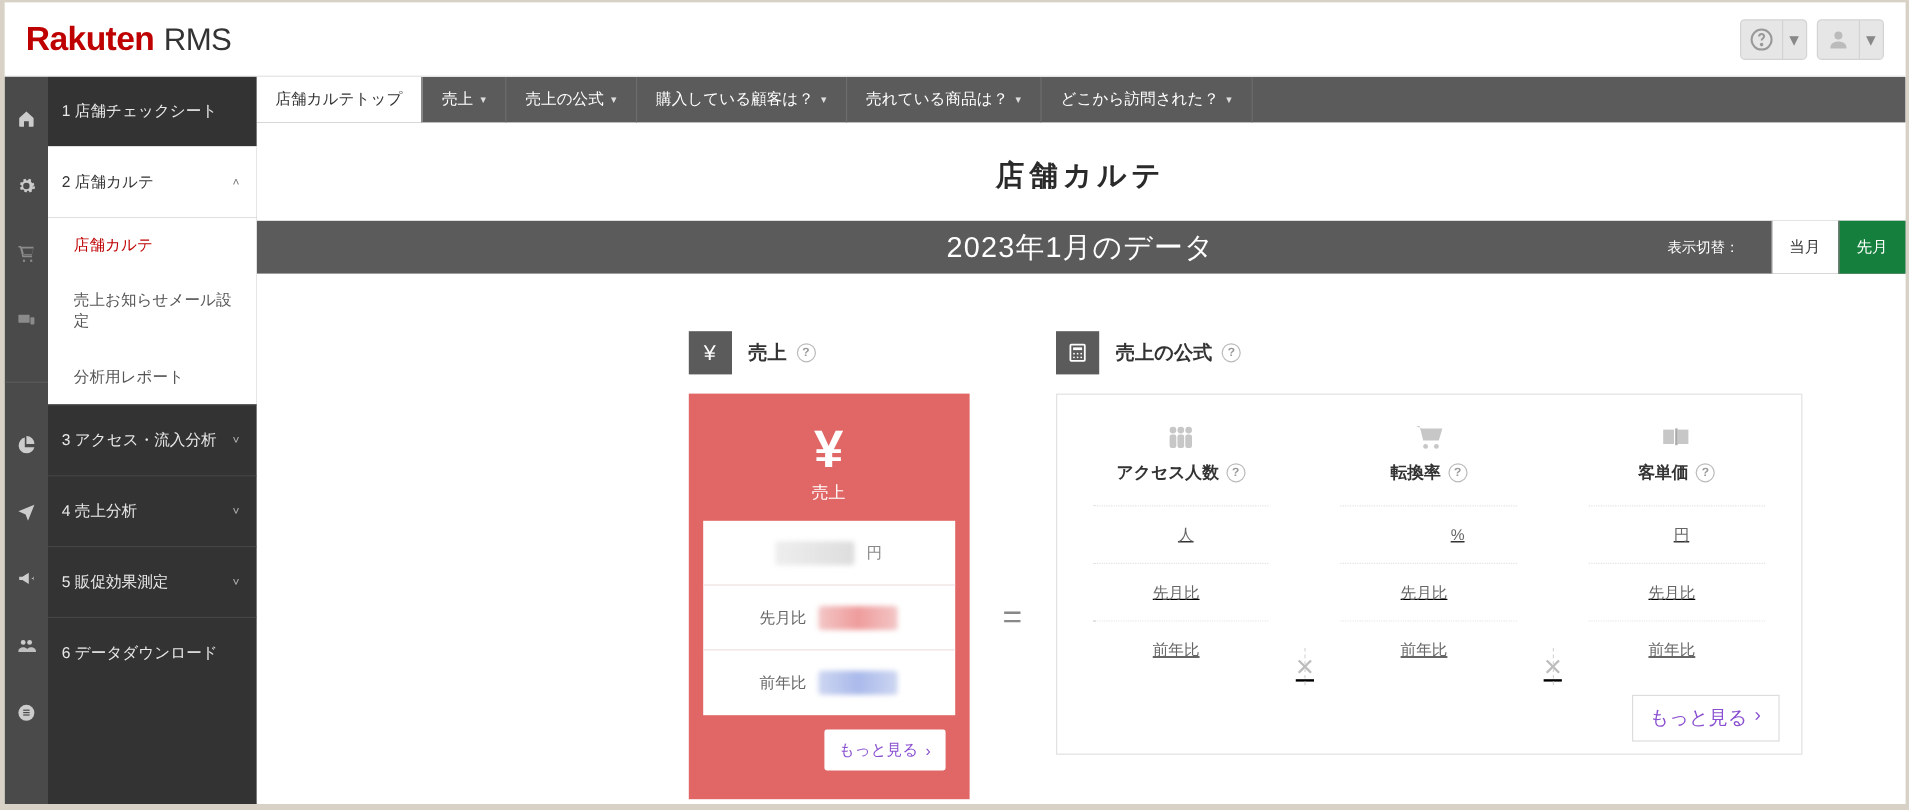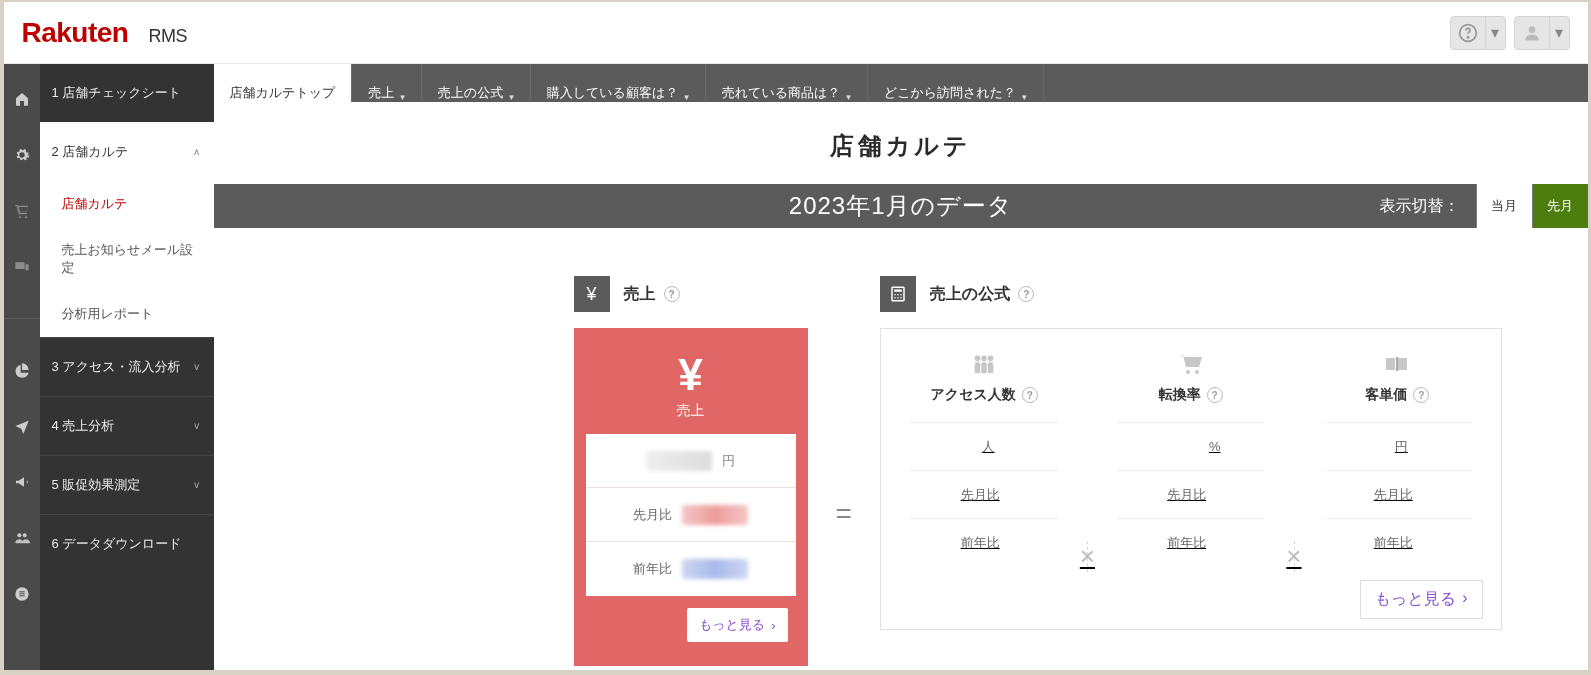--- a/index.html
+++ b/index.html
@@ -1,50 +1,50 @@
 <!DOCTYPE html>
 <html><head>
 <meta charset="utf-8">
 <style>
 * { box-sizing: border-box; margin: 0; padding: 0; }
 body { font-family: "Hiragino Kaku Gothic Pro", "Meiryo", sans-serif; background: #d7d2c5; width: 1591px; height: 675px; overflow: hidden; }
 .app { width: 1591px; height: 675px; background: #d7d2c5; padding-top: 2px; }
 .chrome { margin: 0 auto; width: 1584px; height: 668px; background: #fff; box-shadow: 0 0 0 1px #bfb9aa inset; }
 .topbar { height: 62px; display: flex; align-items: center; justify-content: space-between; padding: 0 18px; background: #fff; border-bottom: 1px solid #e6e6e6; }
 .logo { font-size: 28px; font-weight: 700; letter-spacing: -0.5px; color: #bf0000; }
-.logo .thin { font-weight: 400; color: #333; margin-left: 20px; font-size: 18px; }
+.logo .thin { font-weight: 400; color: #333; margin-left: 8px; font-size: 26px; }
 .topbar-right { display: flex; gap: 8px; }
 .icon-btn { display: inline-flex; align-items: center; background: #e6e6e6; border: 1px solid #d3d3d3; border-radius: 4px; height: 34px; }
 .icon-btn .ic { width: 34px; height: 34px; display: flex; align-items: center; justify-content: center; color: #888; }
 .icon-btn .caret { width: 20px; display: flex; align-items: center; justify-content: center; color: #888; border-left: 1px solid #d3d3d3; height: 100%; }
 .layout { display: flex; height: 606px; }
 .rail { width: 36px; background: #4a4a4a; color: #bdbdbd; display: flex; flex-direction: column; align-items: center; padding-top: 22px; gap: 30px; }
 .rail .ri { width: 36px; height: 26px; display: flex; align-items: center; justify-content: center; font-size: 16px; }
 .rail .sep { width: 36px; height: 1px; background: #5a5a5a; margin: 8px 0; }
 .sidebar { width: 174px; background: #333333; color: #e9e9e9; font-size: 13px; }
 .sb-item { display: flex; align-items: center; justify-content: space-between; padding: 20px 14px 20px 12px; border-top: 1px solid #444; cursor: pointer; }
 .sb-item:first-child { border-top: none; }
 .sb-item.active { background: #fff; color: #333; border-top: 1px solid #fff; }
 .sb-sub { background: #fff; color: #333; }
 .sb-sub .sub { padding: 14px 16px 14px 22px; font-size: 13px; color: #555; cursor: pointer; }
 .sb-sub .sub.sel { color: #bf0000; }
 .arrow { font-size: 10px; color: inherit; opacity: .7; }
 .main { flex: 1; background: #fff; overflow: hidden; }
 .tabs { height: 38px; background: #5b5b5b; display: flex; align-items: stretch; }
-.tab { padding: 0 16px; display: flex; align-items: flex-end; gap: 6px; color: #fff; font-size: 13px; border-right: 1px solid #6c6c6c; cursor: pointer; }
+.tab { padding: 0 16px; display: flex; align-items: center; gap: 6px; color: #fff; font-size: 13px; border-right: 1px solid #6c6c6c; cursor: pointer; }
 .tab.active { background: #fff; color: #333; }
 .tab .caret { font-size: 9px; opacity: .8; }
 .page { padding: 0; }
 .page-title { text-align: center; font-size: 24px; font-weight: 700; color: #2a2a2a; padding: 28px 0 22px; letter-spacing: 4px; }
 .period-bar { height: 44px; background: #5b5b5b; color: #fff; display: flex; align-items: center; position: relative; }
 .period-text { position: absolute; left: 50%; transform: translateX(-50%); font-size: 24px; letter-spacing: 1px; }
 .switch { margin-left: auto; display: flex; align-items: center; gap: 10px; padding-right: 0; }
-.switch-label { font-size: 16px; margin-right: 6px;}
+.switch-label { font-size: 12px; margin-right: 16px;}
 .seg { display: flex; }
-.seg button { width: 56px; height: 44px; border: none; background: #4d7c0f; color: #fff; font-size: 13px; cursor: pointer; border-left: 1px solid #7a7a7a; }
+.seg button { width: 56px; height: 44px; border: none; background: #15803d; color: #fff; font-size: 13px; cursor: pointer; border-left: 1px solid #7a7a7a; }
 .seg button.active { background: #fff; color: #333; }
 .cards-row { display: flex; align-items: flex-start; gap: 28px; padding: 48px 86px 0 360px; }
 .block-head { display: flex; align-items: center; gap: 14px; margin-bottom: 16px; }
 .block-head .sq { width: 36px; height: 36px; background: #5b5b5b; color: #fff; display: flex; align-items: center; justify-content: center; font-size: 18px; }
 .block-head .ttl { font-size: 16px; font-weight: 600; color: #333; display: flex; align-items: center; gap: 8px; }
 .help { display: inline-flex; align-items: center; justify-content: center; width: 16px; height: 16px; border: 1px solid #bbb; border-radius: 50%; font-size: 10px; color: #999; }
 .sales-card { width: 234px; background: #e16666; padding: 12px; color: #fff; }
 .sales-card .hero { text-align: center; padding: 10px 0 14px; }
 .sales-card .hero .yen { font-size: 44px; font-weight: 700; }
 .sales-card .hero .lbl { font-size: 14px; margin-top: 2px; }

